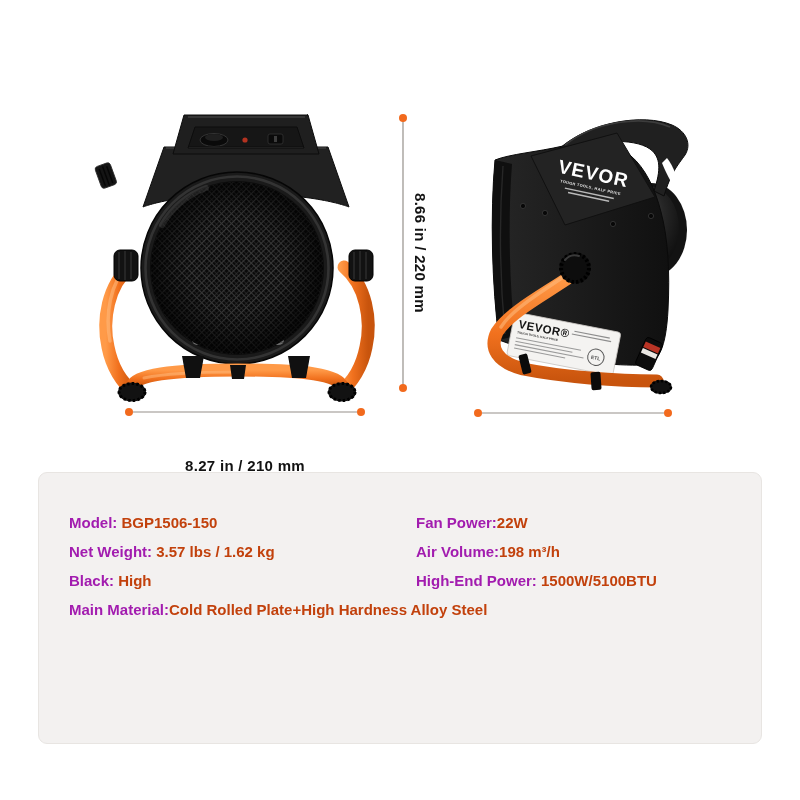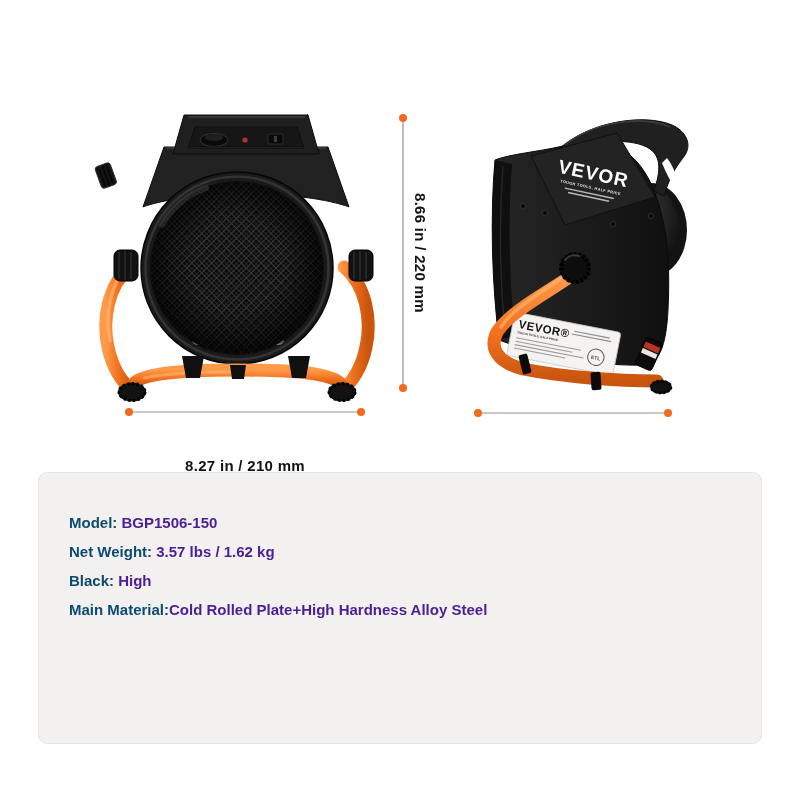--- a/index.html
+++ b/index.html
@@ -19,22 +19,22 @@
   
   .panel{
     left:38px;top:472px;width:724px;height:272px;
     background:#f3f1f0;border:1px solid #e8e5e2;border-radius:9px;
     box-sizing:border-box;
   }
   .spec-col{position:absolute;top:36px;}
   .col-left{left:30px;}
   .col-right{left:377px;}
   .spec-row{height:28.9px;line-height:28.9px;font-size:15px;font-weight:bold;white-space:nowrap;}
-  .lab{color:#0c4a6e;}
-  .val{color:#4c1d95;}
+  .lab{color:#a21caf;}
+  .val{color:#c2410c;}
 </style>
 </head>
 <body>
 
 <svg class="abs" style="left:78px;top:75px" width="330" height="340" viewBox="0 0 330 340">
   <defs>
     <pattern id="f-mesh" width="7" height="7" patternUnits="userSpaceOnUse" patternTransform="rotate(45)">
       <rect width="7" height="7" fill="#0a0a0a"></rect>
       <path d="M0 0H7M0 3.5H7" stroke="#3a3a3a" stroke-width="1.1"></path>
       <path d="M0 0V7M3.5 0V7" stroke="#3a3a3a" stroke-width="1.1"></path>
@@ -248,13 +248,24 @@
     <div class="spec-row">
       <span class="lab">Net Weight: </span><span class="val">3.57 lbs / 1.62 kg</span>
     </div>
     <div class="spec-row">
       <span class="lab">Black: </span><span class="val">High</span>
     </div>
     <div class="spec-row">
       <span class="lab">Main Material:</span><span class="val">Cold Rolled Plate+High Hardness Alloy Steel</span>
     </div>
   </div>
+  <div class="spec-col col-right">
+    <div class="spec-row">
+      <span class="lab">Fan Power:</span><span class="val">22W</span>
+    </div>
+    <div class="spec-row">
+      <span class="lab">Air Volume:</span><span class="val">198 m³/h</span>
+    </div>
+    <div class="spec-row">
+      <span class="lab">High-End Power: </span><span class="val">1500W/5100BTU</span>
+    </div>
+  </div>
 </div>
 
 </body></html>

